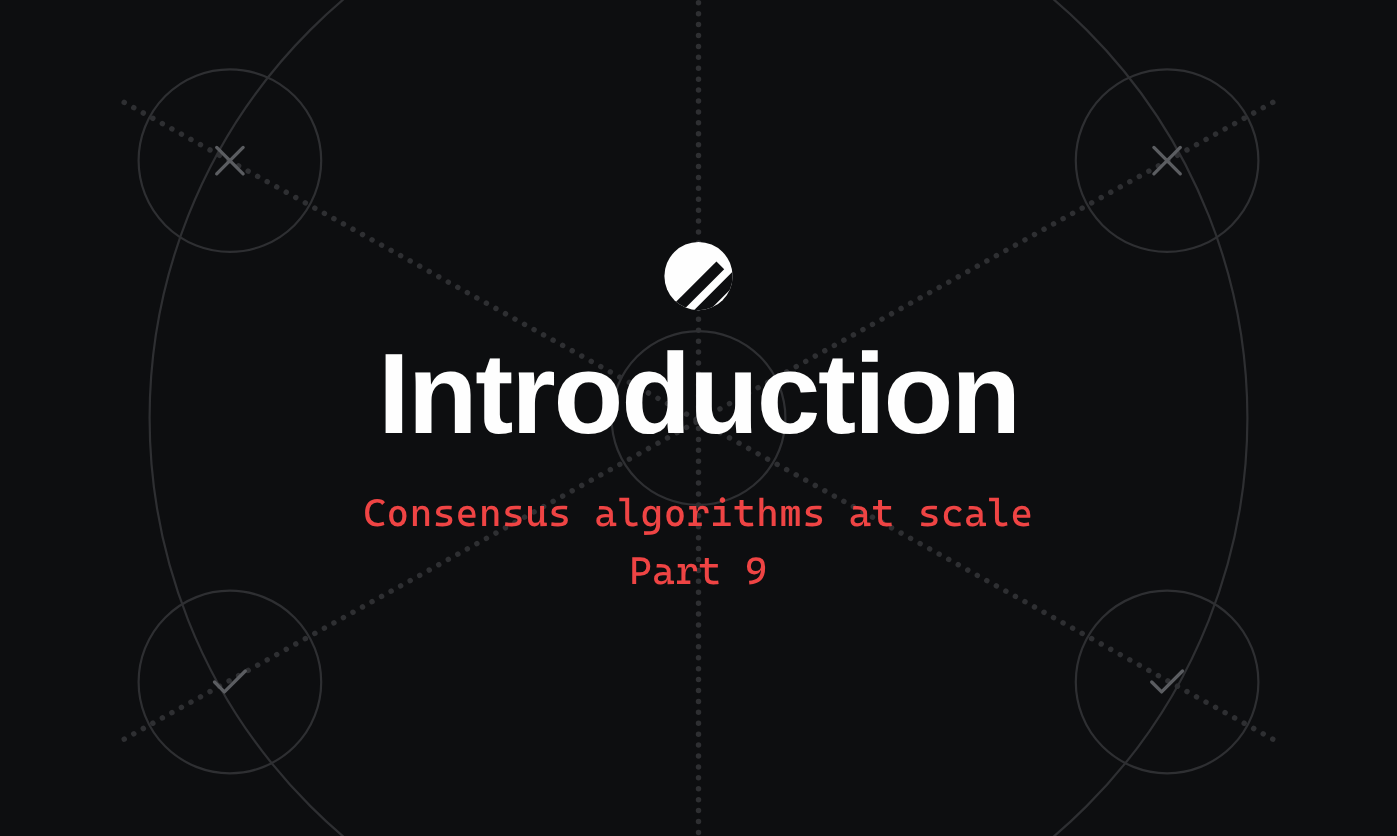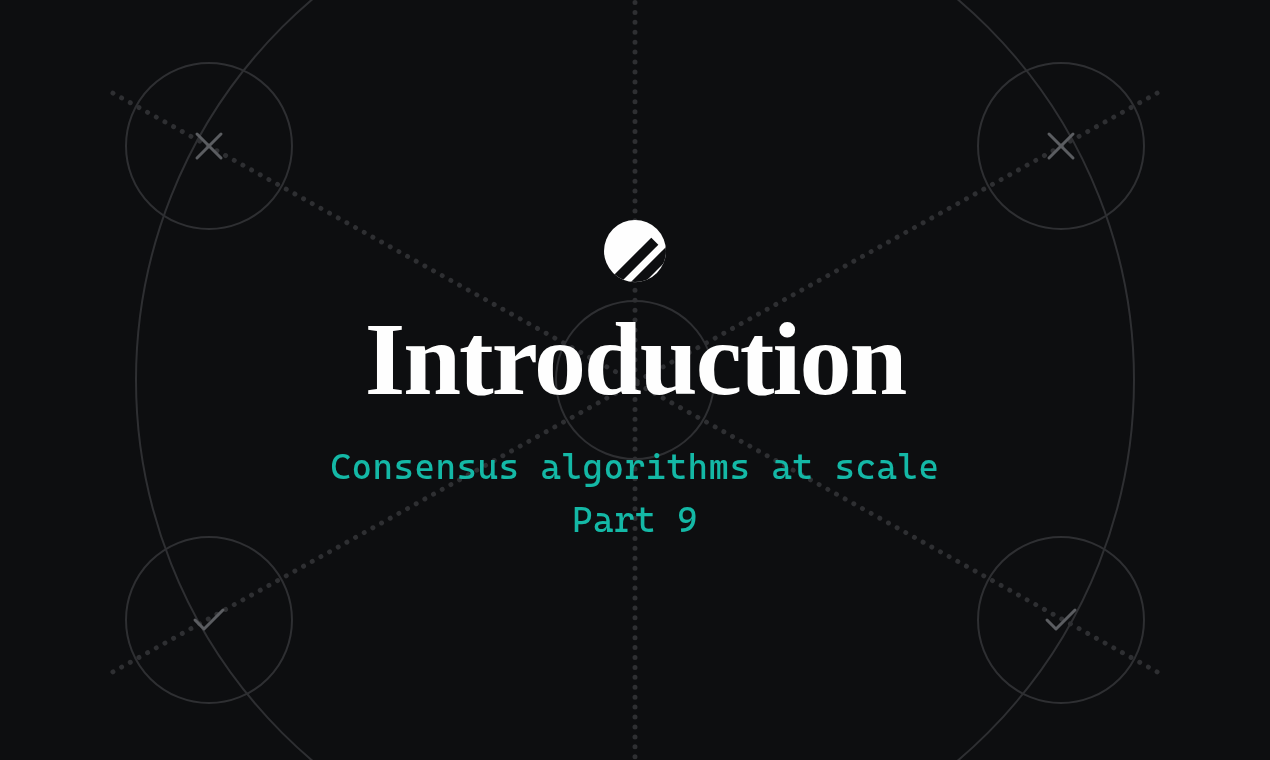--- a/index.html
+++ b/index.html
@@ -99,33 +99,33 @@
       content: '';
       position: absolute;
       background: #0d0e10;
       width: 10px;
       height: 90px;
       transform: rotate(45deg);
     }
     .logo::before { left: 14px; top: 8px; }
     .logo::after { left: 38px; top: 8px; }
     .title {
-      font-family: Liberation Serif, serif;
+      font-family: Liberation Sans, sans-serif;
       font-size: 104px;
       font-weight: 700;
       color: #fefefe;
       letter-spacing: -2px;
       line-height: 1.1;
       margin-bottom: 25px;
     }
     .subtitle {
       font-family: ui-monospace, 'SF Mono', Monaco, 'Cascadia Code', 'Roboto Mono', Consolas, 'Courier New', monospace;
       font-size: 35px;
       font-weight: 400;
-      color: #14b8a6;
+      color: #ef4444;
       text-align: center;
       line-height: 1.5;
       letter-spacing: 0.5px;
     }
   </style>
 </head>
 <body>
 
 <div class="canvas">
   <div class="lineV"></div>

